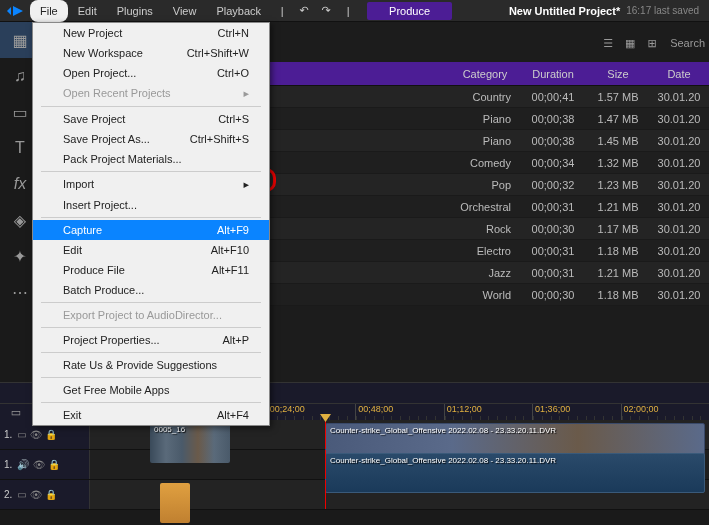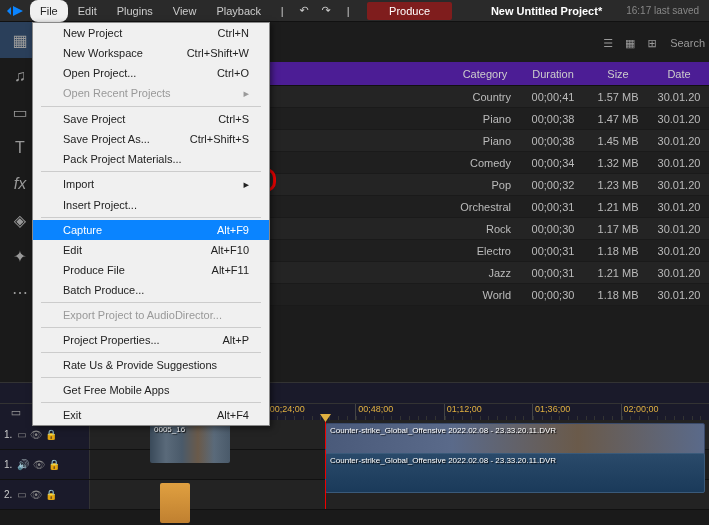--- a/index.html
+++ b/index.html
@@ -1,22 +1,22 @@
 <!DOCTYPE html>
 <html><head>
 <meta charset="utf-8">
 <style>
 * { margin: 0; padding: 0; box-sizing: border-box; font-family: Arial, sans-serif; }
 body { background: #1a1a1a; color: #ccc; font-size: 11px; overflow: hidden; width: 709px; height: 525px; }
 .menubar { height: 22px; background: #2a2a2a; display: flex; align-items: center; border-bottom: 1px solid #111; }
 .app-icon { width: 30px; height: 22px; display: flex; align-items: center; justify-content: center; }
 .menubar-item { padding: 0 10px; height: 22px; display: flex; align-items: center; cursor: pointer; color: #ccc; border-radius: 8px; }
 .menubar-spacer { flex: 1; }
-.produce-btn { background: #7f1d1d; color: #fff; padding: 3px 22px; border-radius: 2px; font-size: 11px; cursor: pointer; margin: 0 8px; }
-.title-area { display: flex; align-items: center; gap: 24px; padding-right: 10px; }
+.produce-btn { background: #4c1d95; color: #fff; padding: 3px 22px; border-radius: 2px; font-size: 11px; cursor: pointer; margin: 0 8px; }
+.title-area { display: flex; align-items: center; gap: 6px; padding-right: 10px; }
 .title-main { color: #fff; font-weight: bold; font-size: 11px; }
 .title-sub { color: #888; font-size: 10px; }
 .toolbar-icon { width: 22px; height: 22px; display: flex; align-items: center; justify-content: center; color: #ccc; cursor: pointer; }
 .main-area { display: flex; height: 360px; }
 .sidebar { width: 40px; background: #1a1a1a; display: flex; flex-direction: column; border-right: 1px solid #111; }
 .sidebar-icon { width: 40px; height: 36px; display: flex; align-items: center; justify-content: center; color: #999; cursor: pointer; font-size: 16px; }
 .sidebar-icon.active { background: #2a3f5a; }
 .content { flex: 1; position: relative; background: #1c1c1c; }
 .view-toolbar { position: absolute; right: 4px; top: 12px; display: flex; gap: 2px; align-items: center; }
 .view-btn { width: 20px; height: 18px; display: flex; align-items: center; justify-content: center; color: #999; cursor: pointer; }

